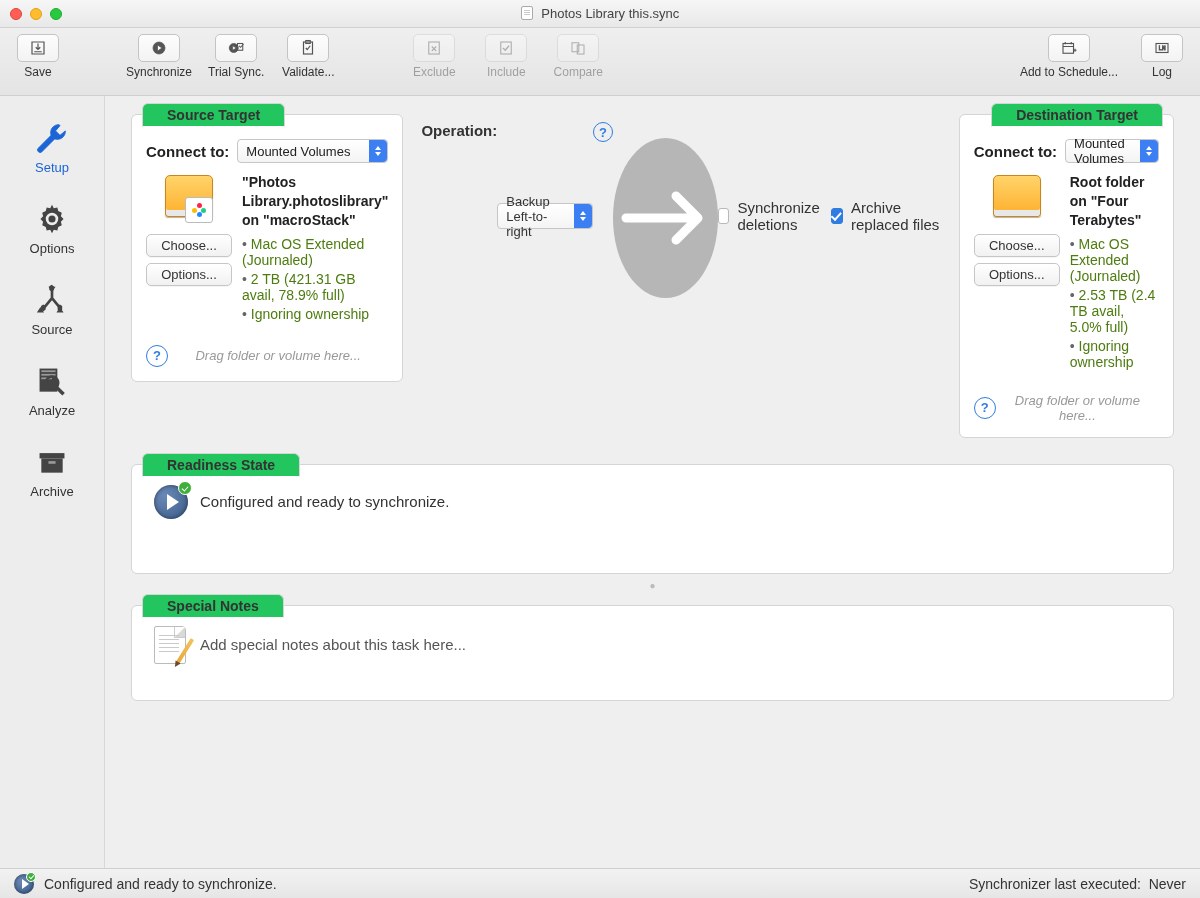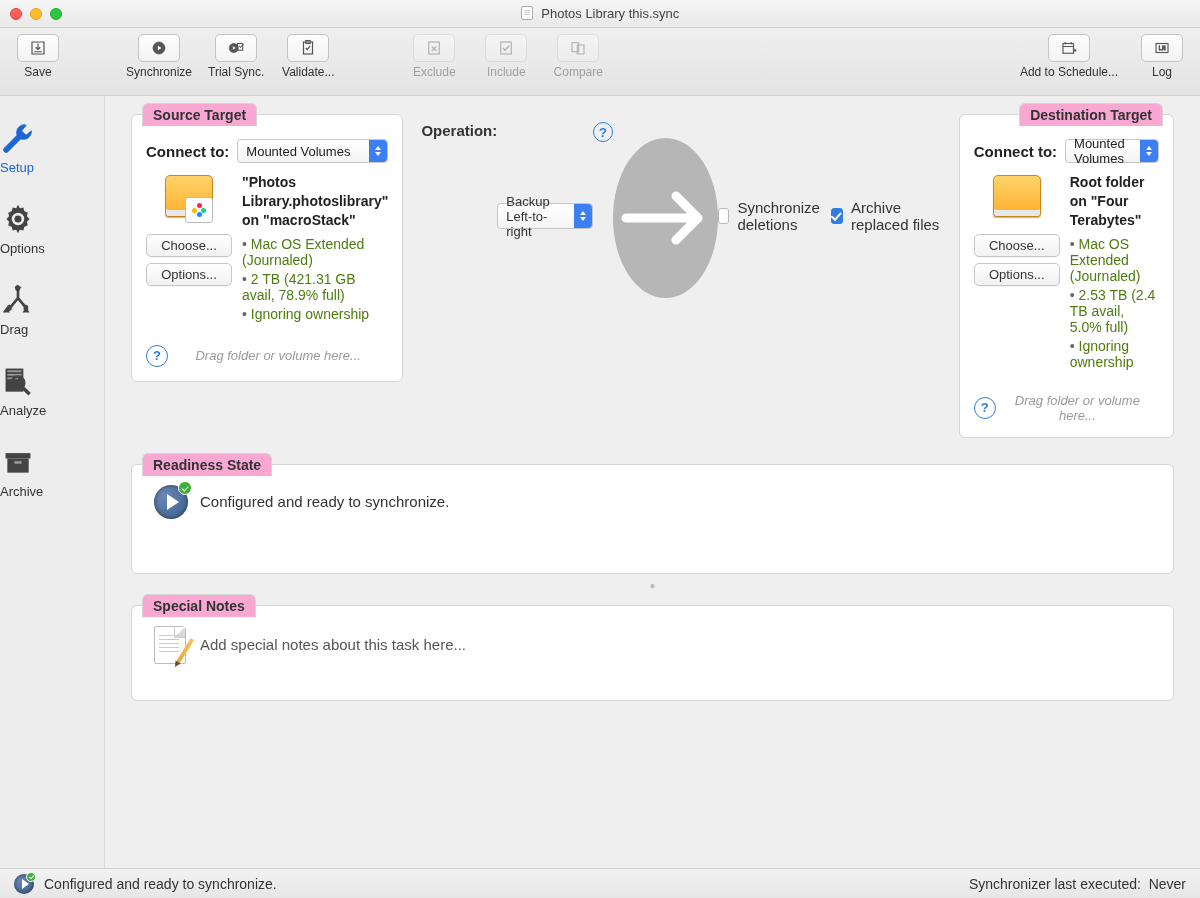--- a/index.html
+++ b/index.html
@@ -55,44 +55,44 @@
 
   
   .mainrow { display:flex; height: calc(100% - 28px - 68px - 30px); }
   .sidebar {
     width: 105px;
     background: #ededed;
     border-right: 1px solid #d8d8d8;
     display:flex; flex-direction:column;
     padding-top:12px;
   }
-  .sb-item { display:flex; flex-direction:column; align-items:flex-start; padding:14px 0; font-size:13px; color:#333; cursor:default;}
+  .sb-item { display:flex; flex-direction:column; align-items:center; padding:14px 0; font-size:13px; color:#333; cursor:default;}
   .sb-item svg { width:36px; height:32px; margin-bottom:6px;}
   .sb-item.active { color:#1b65d6; }
   .sb-item.active svg { fill:#1b65d6; stroke:#1b65d6;}
 
   .content { flex:1; background:#efefef; padding:18px 26px 10px; overflow:auto;}
   
   
   .targets-row { display:flex; gap:0; align-items:flex-start; }
   .target-panel {
     width: 338px;
     background:#fff;
     border:1px solid #d5d5d5;
     border-radius:6px;
     padding:12px 14px 14px;
     position:relative;
   }
   .panel-tab {
     position:absolute; top:-12px;
-    background:#f9a8d4;
+    background:#22c55e;
     border:1px solid #d5d5d5;
     border-bottom:1px solid #fff;
     border-radius:6px 6px 0 0;
-    padding:3px 10px;
+    padding:3px 24px;
     font-weight:600;
     font-size:14px;
   }
   .target-panel.src .panel-tab { left:10px; }
   .target-panel.dst .panel-tab { right:10px; }
   .connect-row { display:flex; align-items:center; gap:8px; margin:12px 0 10px; font-size:15px; font-weight:600; color:#222;}
   .mac-select {
     flex:1; height:24px;
     background:linear-gradient(#fff,#f4f4f4);
     border:1px solid #c6c6c6; border-radius:4px;
@@ -331,21 +331,21 @@
           <path fill="#444" d="M20 11a7 7 0 100 14 7 7 0 000-14zm0 11a4 4 0 110-8 4 4 0 010 8zM20 2l2 4 4-1 1 4 4 2-1 4 3 3-3 3 1 4-4 2-1 4-4-1-2 4-2-4-4 1-1-4-4-2 1-4-3-3 3-3-1-4 4-2 1-4 4 1z"></path>
         </svg>
       <span>Options</span>
     </div>
     <div class="sb-item">
       <svg viewBox="0 0 40 36">
           <path fill="none" stroke="#444" stroke-width="3" d="M20 6v10M20 16l-10 12M20 16l10 12"></path>
           <path fill="#444" d="M17 2l3-2 3 2v5l-3 2-3-2zM6 28l3-2 3 2v5l-3 2-3-2zM28 28l3-2 3 2v5l-3 2-3-2z" transform="scale(0.85) translate(3,1)"></path>
           <path fill="#444" d="M16 3h8l-4 6zM3 32l4-6 4 6zM25 32l4-6 4 6z"></path>
         </svg>
-      <span>Drag</span>
+      <span>Source</span>
     </div>
     <div class="sb-item">
       <svg viewBox="0 0 40 36">
           <rect x="6" y="4" width="20" height="26" fill="#444"></rect>
           <rect x="8" y="6" width="16" height="2" fill="#999"></rect>
           <rect x="8" y="10" width="16" height="2" fill="#999"></rect>
           <rect x="8" y="14" width="12" height="2" fill="#999"></rect>
           <circle cx="20" cy="20" r="7" fill="none" stroke="#444" stroke-width="3"></circle>
           <path stroke="#444" stroke-width="4" d="M25 25l8 8"></path>
         </svg>

